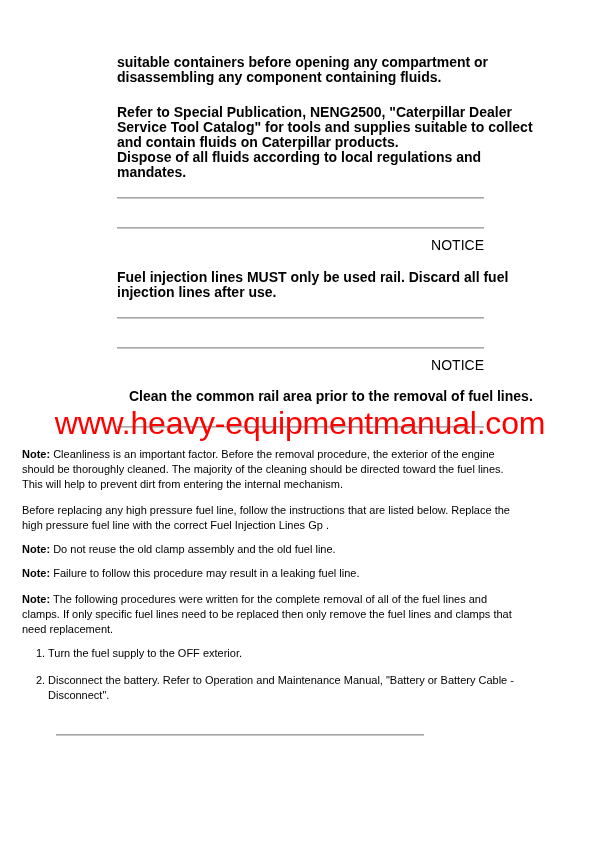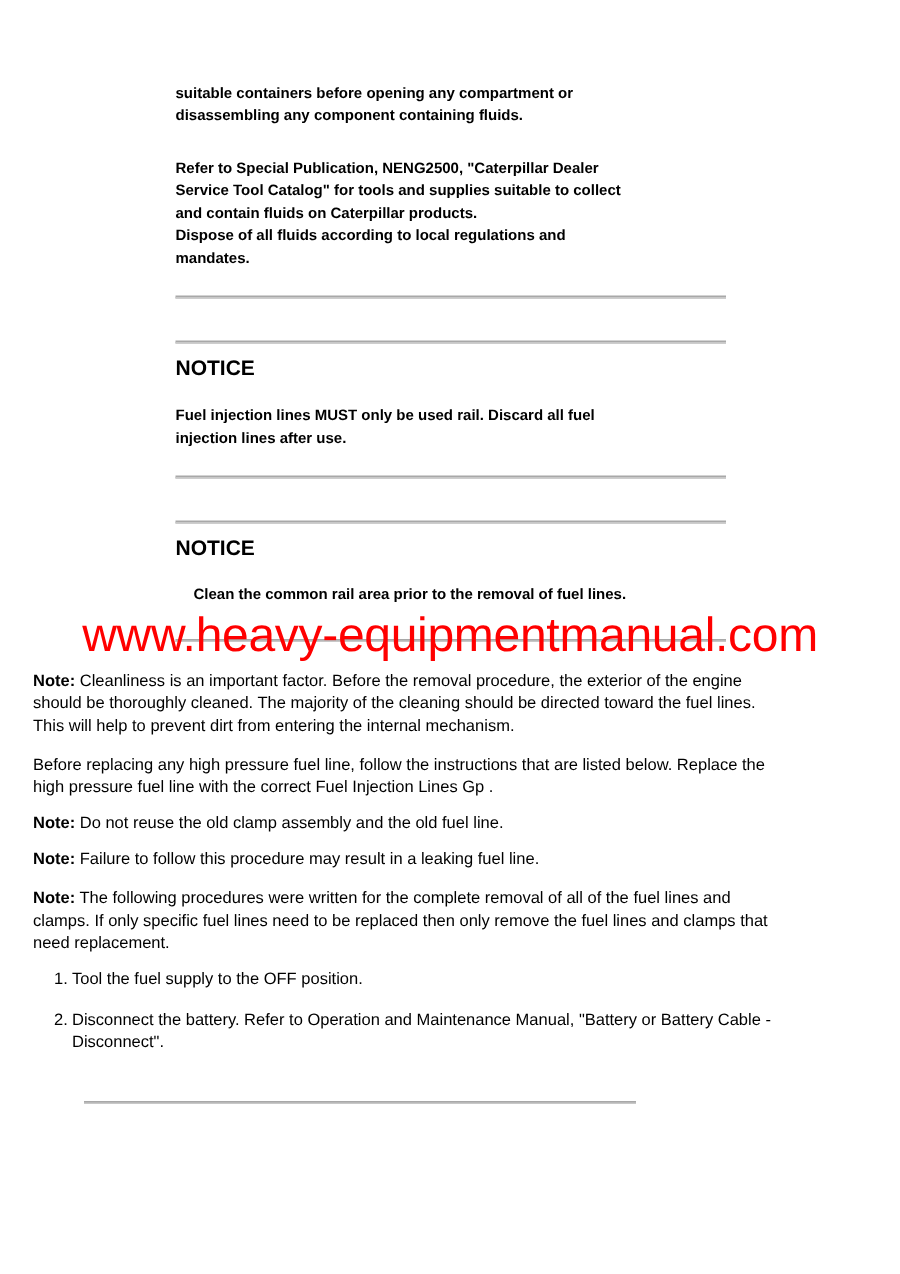--- a/index.html
+++ b/index.html
@@ -2,23 +2,23 @@
 <html><head>
   <meta charset="utf-8">
   <style>
     html, body { margin: 0; padding: 0; background: #ffffff; }
     body {
       width: 600px; height: 849px; position: relative; overflow: hidden;
       font-family: "Liberation Sans", sans-serif; color: #000;
     }
     .abs { position: absolute; }
     .bold { font-weight: bold; }
-    .p13 { font-size: 10px; line-height: 15px; }
+    .p13 { font-size: 14px; line-height: 15px; }
     .rule { position: absolute; height: 1px; background: #a8a8a8; border-bottom: 1px solid #c8c8c8; }
-    .notice-title { position: absolute; left: 117px; width: 367px; text-align: left; font-weight: bold; font-size: 14px; }
+    .notice-title { position: absolute; left: 117px; width: 367px; text-align: right; font-weight: normal; font-size: 14px; }
     .body-text { font-size: 11px; line-height: 15px; }
     .watermark {
       position: absolute; left: 0; width: 600px; text-align: center;
       color: #ff0000; font-size: 32px; top: 405px; letter-spacing: -0.2px; line-height: 36px;
     }
     .list-num { position: absolute; left: 36px; }
   </style>
 </head>
 <body>
 
@@ -72,21 +72,21 @@
 </div>
 
 <div class="abs body-text" style="left:22px; top:592px;">
   <div><span class="bold">Note:</span><span> The following procedures were written for the complete removal of all of the fuel lines and</span></div>
   <div>clamps. If only specific fuel lines need to be replaced then only remove the fuel lines and clamps that</div>
   <div>need replacement.</div>
 </div>
 
 <div class="abs body-text" style="left:0; top:646px; width:600px; height:16px;">
   <span class="list-num">1.</span>
-  <span class="abs" style="left:48px;">Tool the fuel supply to the OFF position.</span>
+  <span class="abs" style="left:48px;">Turn the fuel supply to the OFF exterior.</span>
 </div>
 <div class="abs body-text" style="left:0; top:673px; width:600px; height:32px;">
   <span class="list-num">2.</span>
   <div class="abs" style="left:48px;">
     <div>Disconnect the battery. Refer to Operation and Maintenance Manual, "Battery or Battery Cable -</div>
     <div>Disconnect".</div>
   </div>
 </div>
 
 <div class="rule" style="left:56px; width:368px; top:734px;"></div>

